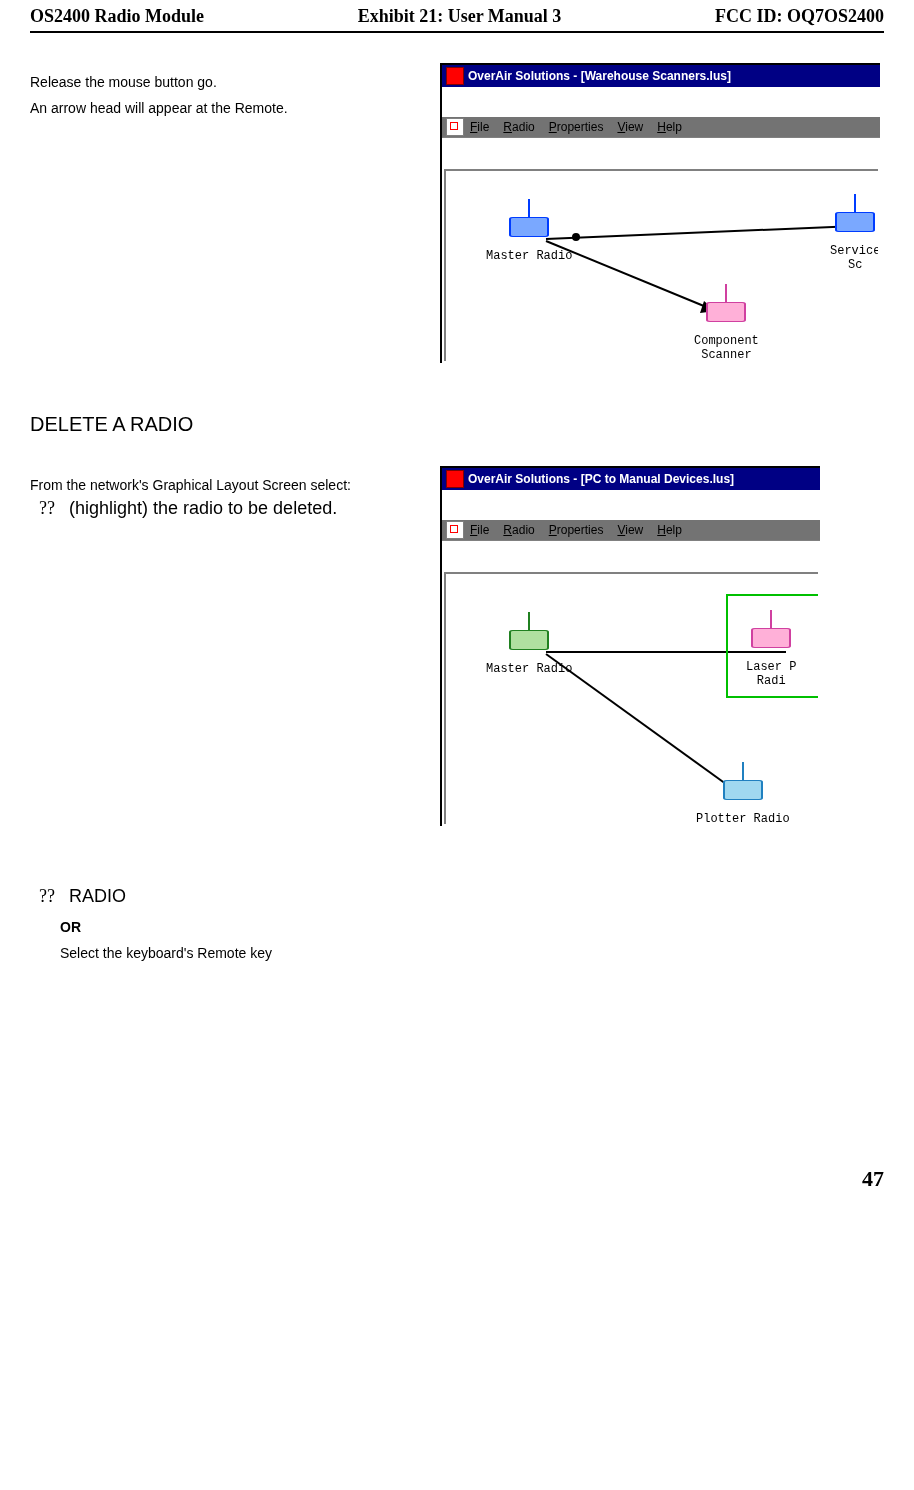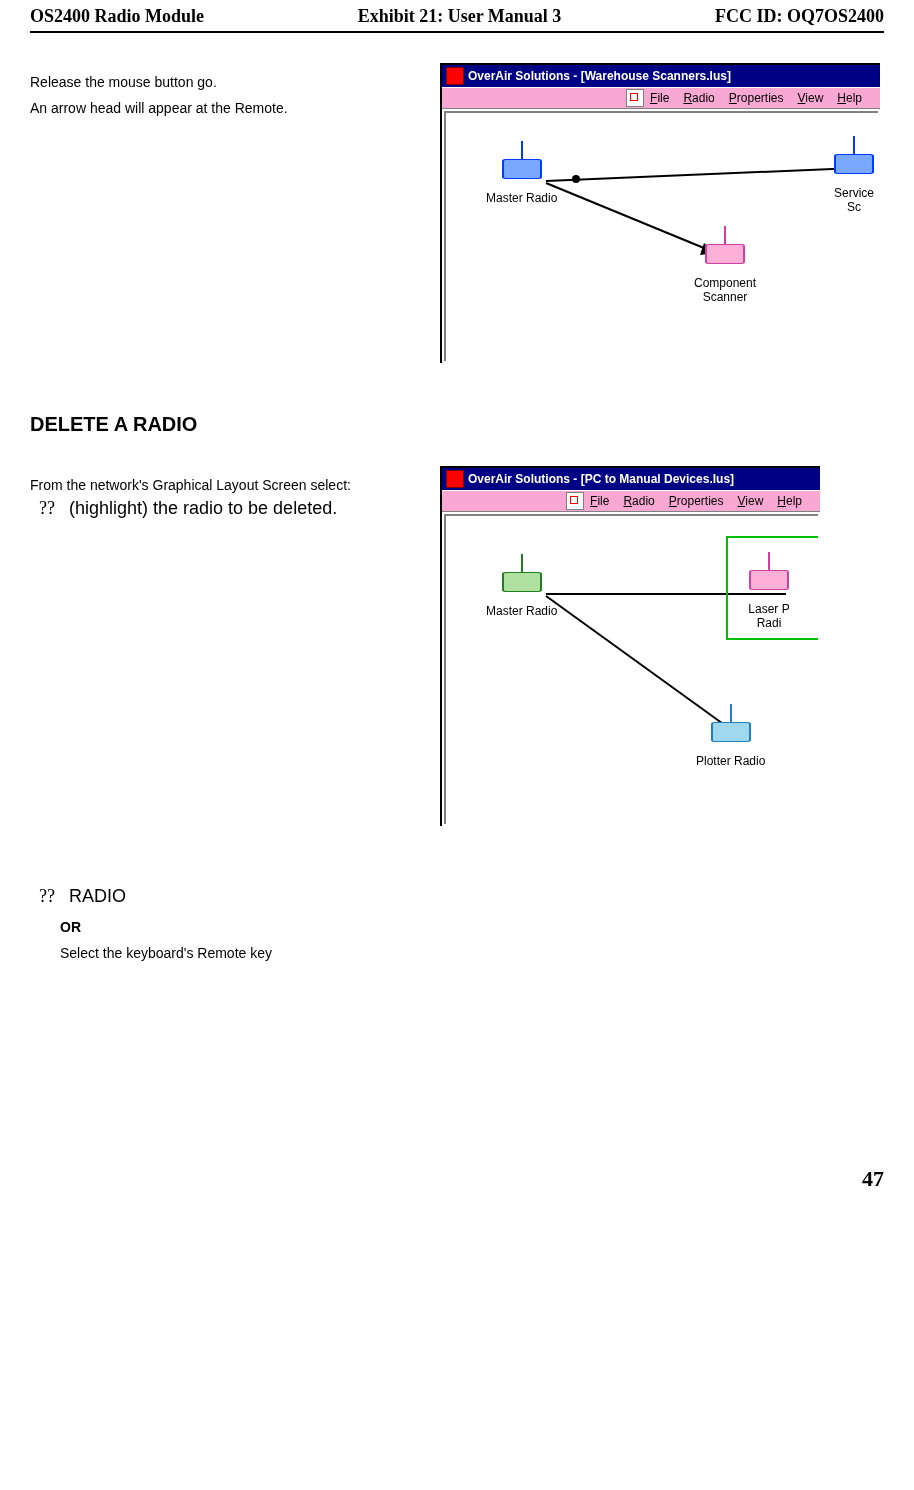--- a/index.html
+++ b/index.html
@@ -44,20 +44,21 @@
   border: 2px solid #000;
   border-right: none;
   border-bottom: none;
   width: 440px;
   height: 300px;
   display: flex;
   flex-direction: column;
   box-sizing: border-box;
   overflow: hidden;
   position: relative;
+  gap: 29px;
 }
 .title-bar {
   background: linear-gradient(#000084, #000084);
   color: #fff;
   font-family: Tahoma, Arial, sans-serif;
   font-size: 12px;
   font-weight: bold;
   height: 22px;
   display: flex;
   align-items: center;
@@ -65,30 +66,29 @@
 }
 .title-bar .app-icon {
   width: 16px;
   height: 16px;
   background: #ff0000;
   margin-right: 4px;
   border: 1px solid #800000;
   display: inline-block;
 }
 .menu-bar {
-  background: #f9a8d4;
+  background: #737373;
   border-top: 1px solid #fff;
   border-bottom: 1px solid #808080;
   height: 20px;
   display: flex;
   align-items: center;
   font-family: Tahoma, Arial, sans-serif;
   font-size: 12px;
   padding: 0 4px;
-  justify-content: flex-end;
 }
 .menu-bar .doc-icon {
   width: 16px;
   height: 16px;
   background: #fff;
   border: 1px solid #808080;
   margin-right: 6px;
   display: inline-block;
   position: relative;
 }
@@ -110,21 +110,21 @@
   background: #fff;
   border-left: 2px solid #808080;
   border-top: 2px solid #808080;
   margin: 2px;
   position: relative;
   overflow: hidden;
 }
 .radio-node {
   position: absolute;
   text-align: center;
-  font-family: Liberation Sans, sans-serif;
+  font-family: Liberation Mono, monospace;
   font-size: 12px;
 }
 .radio-icon {
   width: 46px;
   height: 46px;
   margin: 0 auto 2px auto;
   position: relative;
 }
 .radio-base {
   position: absolute;
@@ -153,21 +153,21 @@
   position: absolute;
   border: 2px solid #00c000;
 }
 svg.lines {
   position: absolute;
   left: 0; top: 0;
   width: 100%; height: 100%;
 }
 .section-heading {
   font-family: Arial, Helvetica, sans-serif;
-  font-weight: bold;
+  font-weight: normal;
   font-size: 20px;
   margin: 50px 0 30px 0;
 }
 .q-item {
   font-family: Arial, Helvetica, sans-serif;
   font-size: 18px;
   margin-left: 9px;
   line-height: 20px;
 }
 .q-item .qq {

